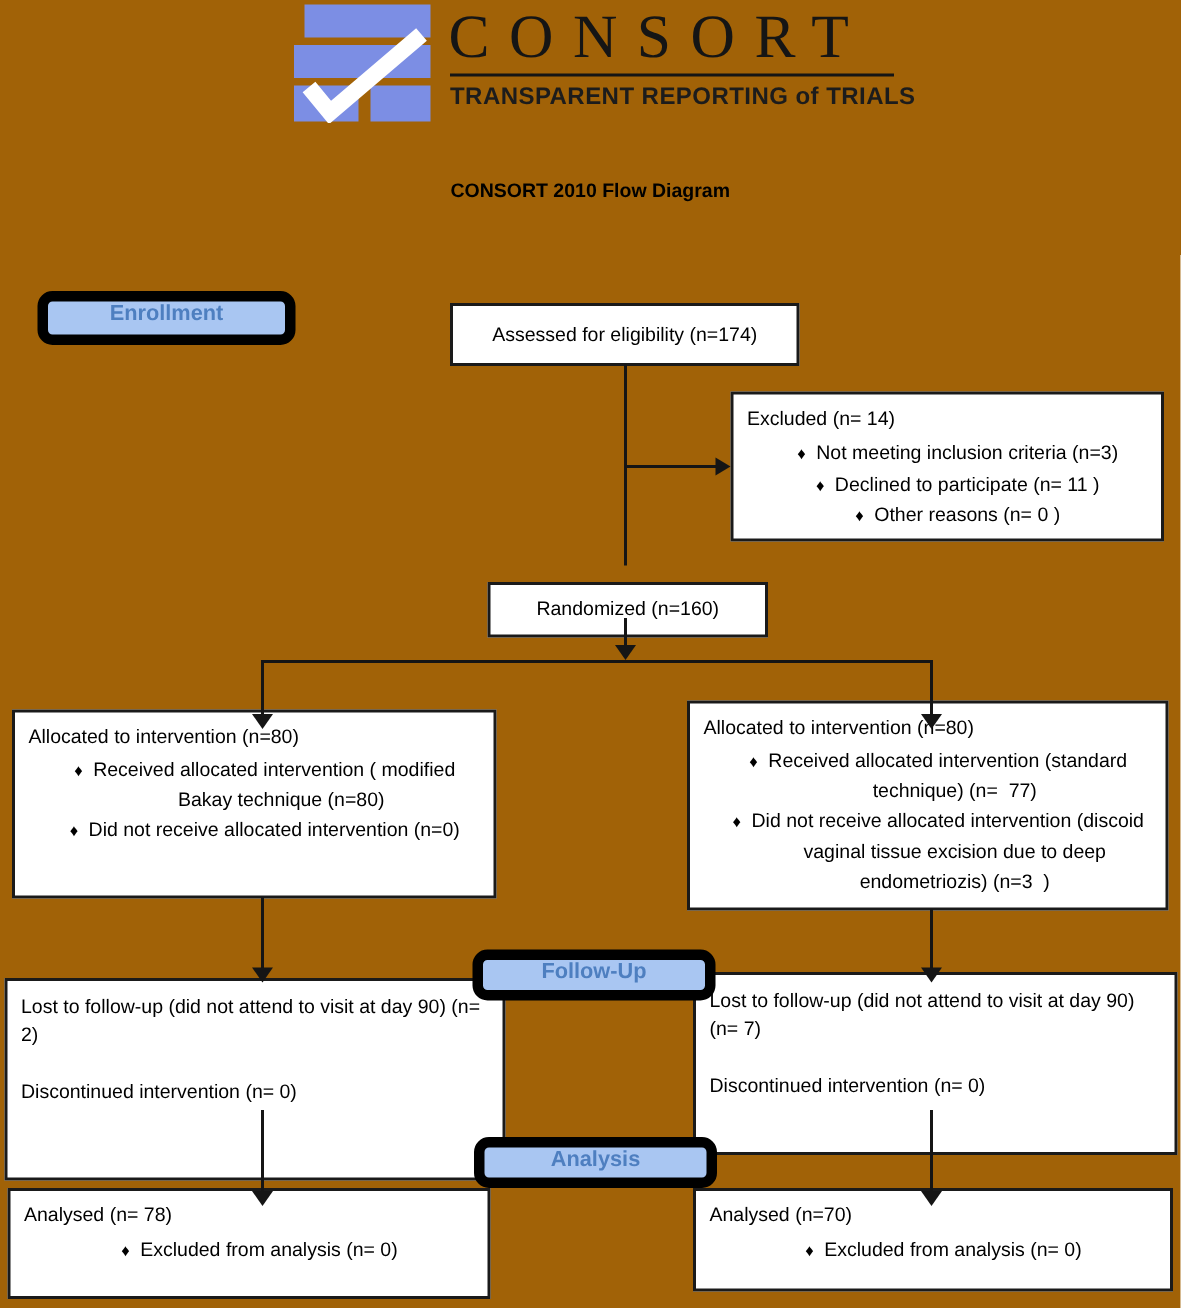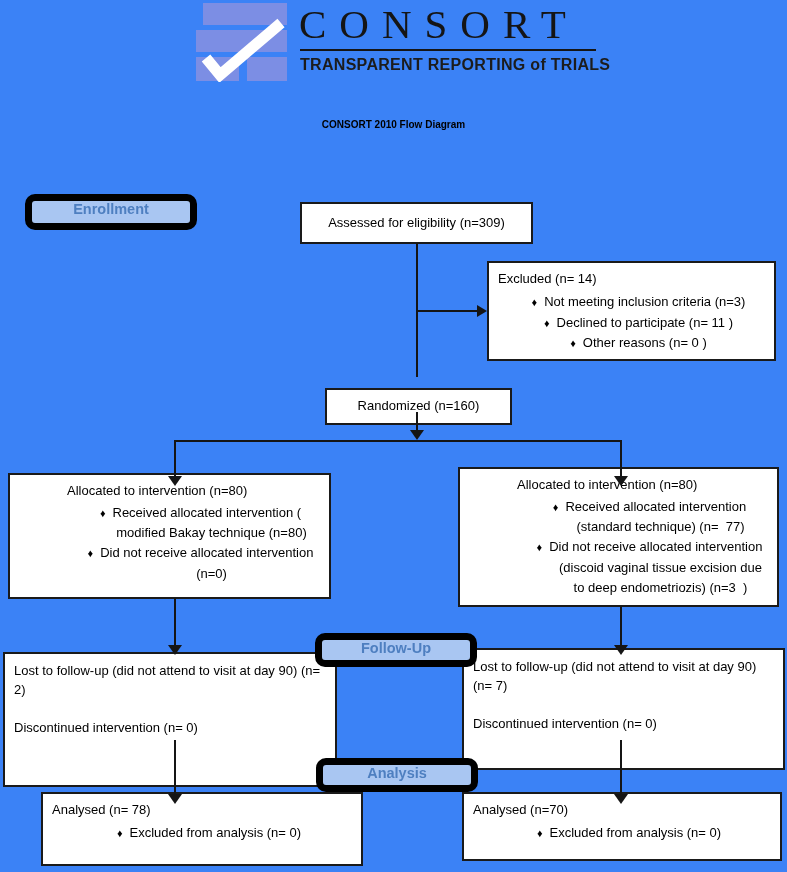--- a/index.html
+++ b/index.html
@@ -3,56 +3,56 @@
 <meta charset="utf-8">
 <style>
   :root{
     --logo-blue:#7C8EE4;
     --stage-fill:#A9C6F2;
     --stage-text:#4E7FC0;
     --box-border:#1a1a1a;
   }
   html,body{margin:0;padding:0;background:#fff;}
   #stage{
-    position:relative;width:787px;height:872px;background:#3b82f6;
+    position:relative;width:787px;height:872px;background:#a16207;
     font-family:"Liberation Sans",sans-serif;color:#000;overflow:hidden;
   }
   .abs{position:absolute;}
   
   .logo-word{
     font-family:"Liberation Serif",serif;font-size:41px;line-height:46px;
     letter-spacing:13px;color:#151515;white-space:nowrap;
   }
   .logo-rule{background:#151515;height:2px;}
   .logo-tag{
     font-size:16px;font-weight:bold;color:#1c1c1c;letter-spacing:.3px;white-space:nowrap;
   }
   .diagram-title{
-    width:787px;text-align:center;font-size:10px;font-weight:bold;color:#000;
+    width:787px;text-align:center;font-size:13px;font-weight:bold;color:#000;
   }
   
   .stage-label{
     background:var(--stage-fill);
     border:7px solid #000000;border-radius:10px;
     display:flex;align-items:flex-start;justify-content:center;
     font-size:14.5px;font-weight:bold;color:var(--stage-text);
     z-index:6;box-sizing:border-box;
   }
   
   .fbox{
     background:#fff;border:2px solid var(--box-border);box-sizing:border-box;
     font-size:13px;line-height:1.45;z-index:2;
   }
   .fbox.center{display:flex;align-items:center;justify-content:center;}
   .fbox .pad{padding:6px 9px;}
   .fbox .title{white-space:pre-wrap;}
   ul.blist{list-style:none;margin:2px 0 0 0;padding:0;text-align:center;}
   ul.blist li{padding-left:36px;text-indent:-22px;margin:0;}
   .lh-roomy{line-height:1.6;}
-  .lh-mid{line-height:1.55;padding-left:48px;}
+  .lh-mid{line-height:1.55;}
   .blt{font-size:11px;margin-right:7px;}
   .txt{white-space:pre-wrap;}
   .fu-line{margin:0;white-space:pre-wrap;}
   .fu-line + .fu-line{margin-top:19px;}
   
   .line{background:#151515;z-index:3;}
   .arrow-down{
     width:0;height:0;border-left:7px solid transparent;border-right:7px solid transparent;
     border-top:10px solid #151515;z-index:4;
   }
@@ -81,21 +81,21 @@
   <div class="abs logo-rule" style="left:300px;top:49px;width:296px;"></div>
   <div class="abs logo-tag" style="left:300px;top:56px;">TRANSPARENT REPORTING of TRIALS</div>
 
   <div class="abs diagram-title" style="left:0;top:119px;">CONSORT 2010 Flow Diagram</div>
 
   <div class="abs stage-label" style="left:25px;top:194px;width:172px;height:36px;">
     <span>Enrollment</span>
   </div>
 
   <div class="abs fbox center" style="left:300px;top:202px;width:233px;height:42px;">
-    <span class="txt">Assessed for eligibility (n=309)</span>
+    <span class="txt">Assessed for eligibility (n=174)</span>
   </div>
 
   <div class="abs line" style="left:416px;top:243px;width:2px;height:134px;"></div>
 
   <div class="abs line" style="left:417px;top:310px;width:62px;height:2px;"></div>
   <div class="abs arrow-right" style="left:477px;top:305px;"></div>
 
   <div class="abs fbox lh-roomy" style="left:487px;top:261px;width:289px;height:100px;">
     <div class="pad">
       <div class="title">Excluded (n= 14)</div>
@@ -161,21 +161,21 @@
 
   <div class="abs stage-label" style="left:315px;top:633px;width:162px;height:34px;">
     <span>Follow-Up</span>
   </div>
 
   <div class="abs line" style="left:174px;top:740px;width:2px;height:55px;"></div>
   <div class="abs arrow-down" style="left:168px;top:794px;"></div>
   <div class="abs line" style="left:620px;top:740px;width:2px;height:55px;"></div>
   <div class="abs arrow-down" style="left:614px;top:794px;"></div>
 
-  <div class="abs fbox lh-roomy" style="left:5px;top:792px;width:322px;height:74px;margin-left:36px;">
+  <div class="abs fbox lh-roomy" style="left:5px;top:792px;width:322px;height:74px;">
     <div class="pad">
       <div class="title">Analysed (n= 78)</div>
       <ul class="blist">
         <li><span class="blt">♦</span><span class="txt">Excluded from analysis (n= 0)</span></li>
       </ul>
     </div>
   </div>
 
   <div class="abs fbox lh-roomy" style="left:462px;top:792px;width:320px;height:69px;">
     <div class="pad">

